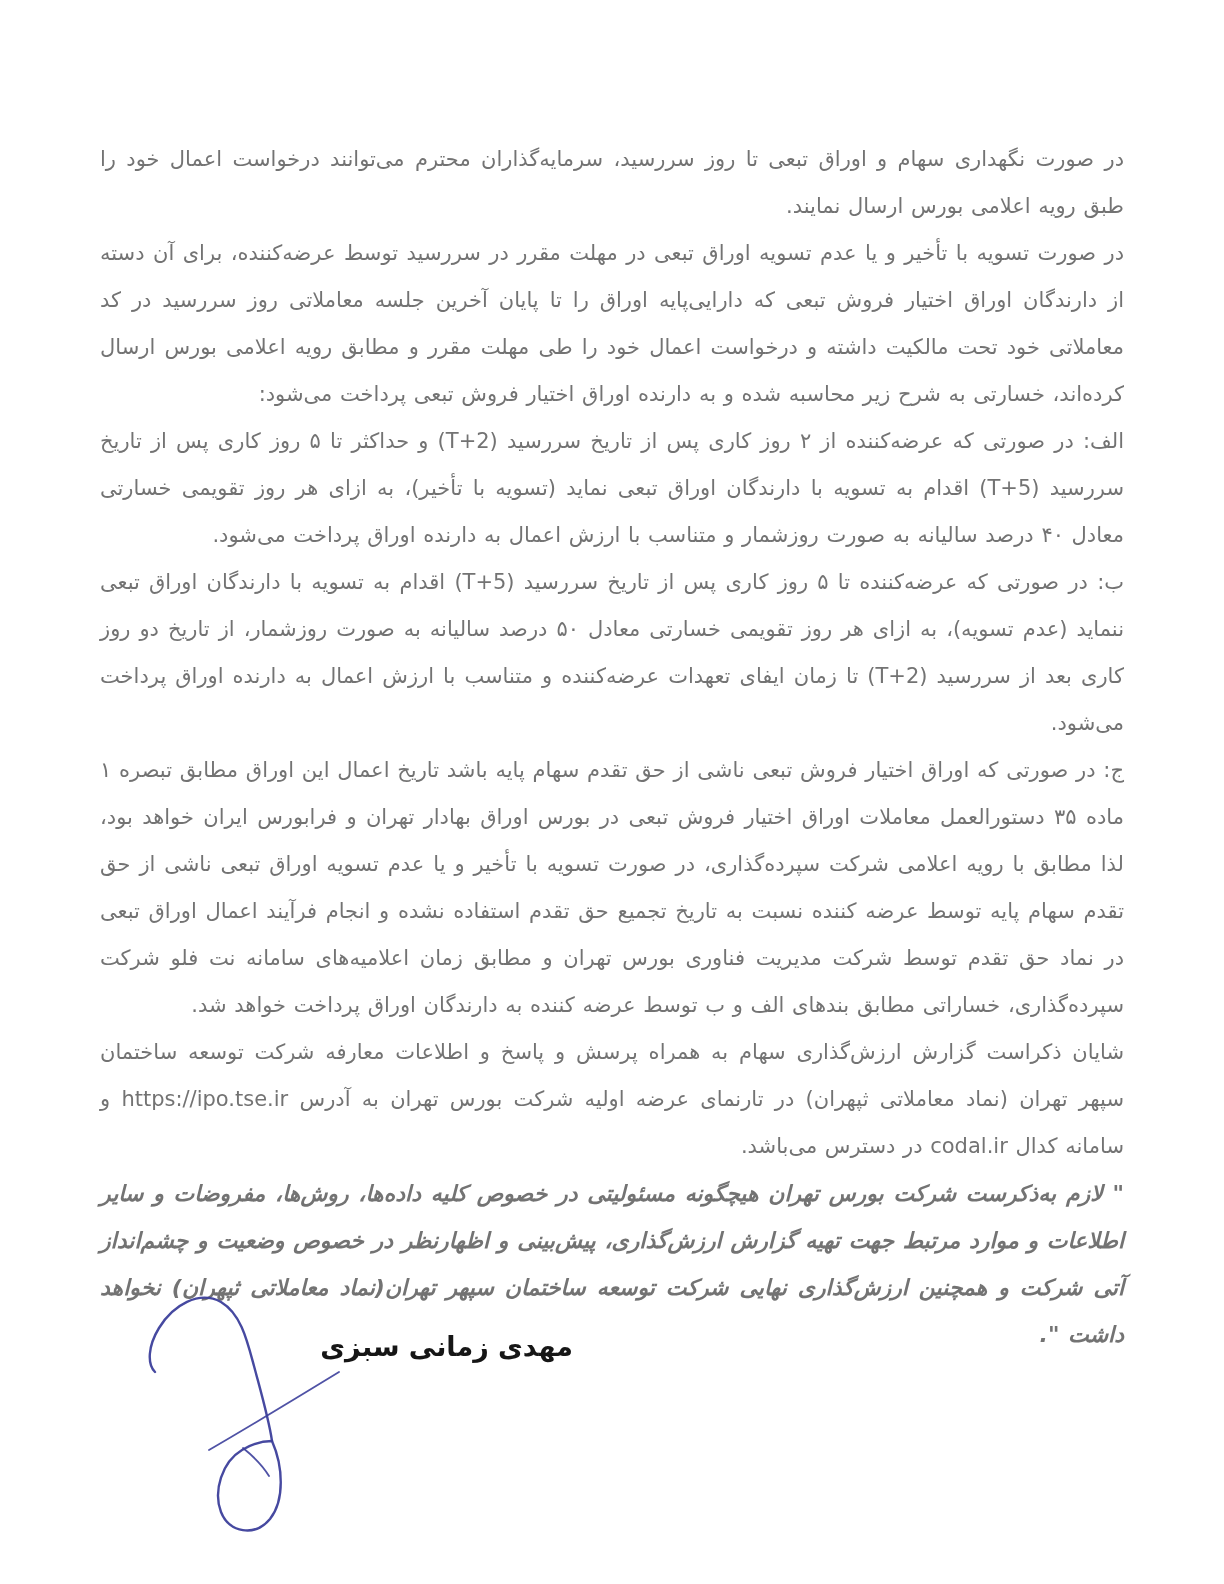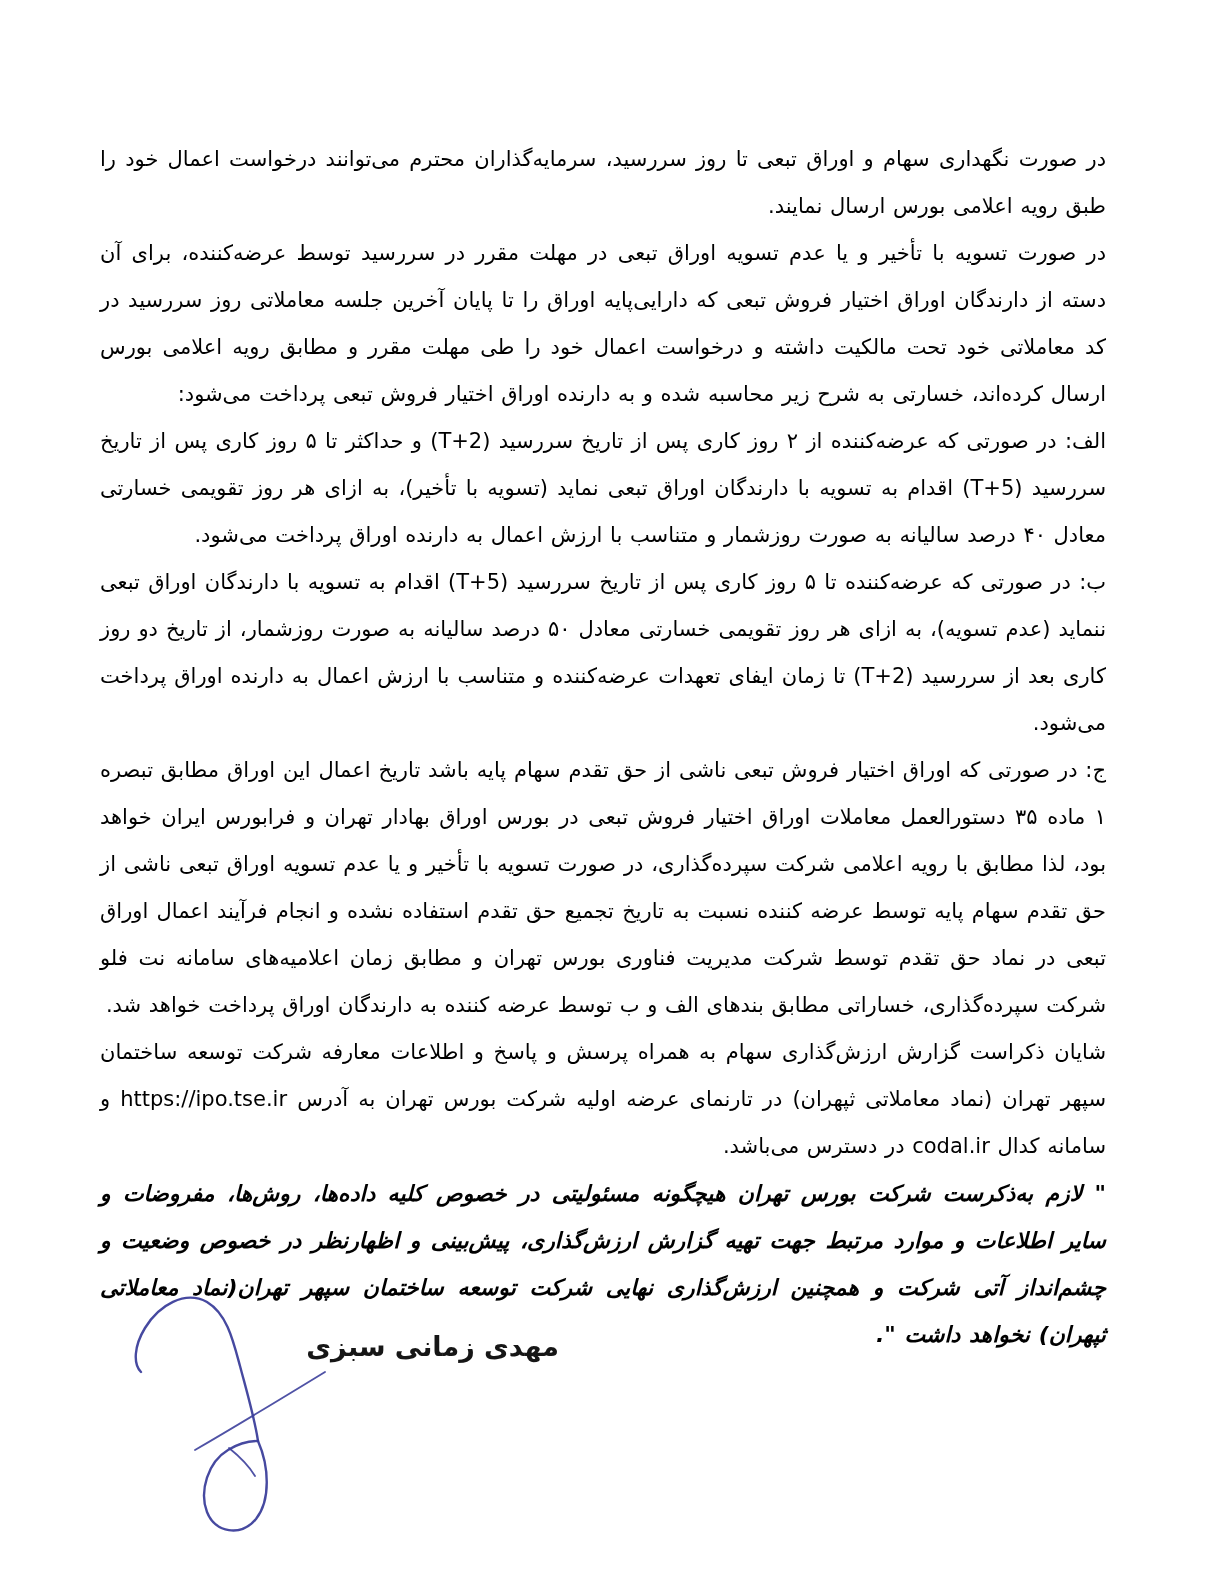--- a/index.html
+++ b/index.html
@@ -9,39 +9,39 @@
     overflow: hidden;
     font-family: "DejaVu Sans", sans-serif;
   }
   .page {
     position: relative;
     width: 1224px; height: 1584px;
     background: #ffffff;
   }
   .content {
     position: absolute;
-    top: 136px; right: 118px; left: 100px;
+    top: 136px; right: 100px; left: 100px;
     direction: rtl;
     text-align: justify;
-    color: #000000;
+    color: #737373;
   }
   .para {
     font-size: 21px;
     line-height: 47px;
     margin: 0;
     word-spacing: 1px;
   }
   .para.disclaimer {
     font-weight: bold;
     font-style: italic;
     font-size: 22px;
   }
   .signature {
     position: absolute;
-    left: 111px; top: 1288px;
+    left: 125px; top: 1288px;
     width: 480px; height: 290px;
   }
   .sig-ink {
     position: absolute;
     left: 0; top: 0;
     width: 380px; height: 274px;
   }
   .sig-text {
     position: absolute;
     top: 40px; right: 32px;

